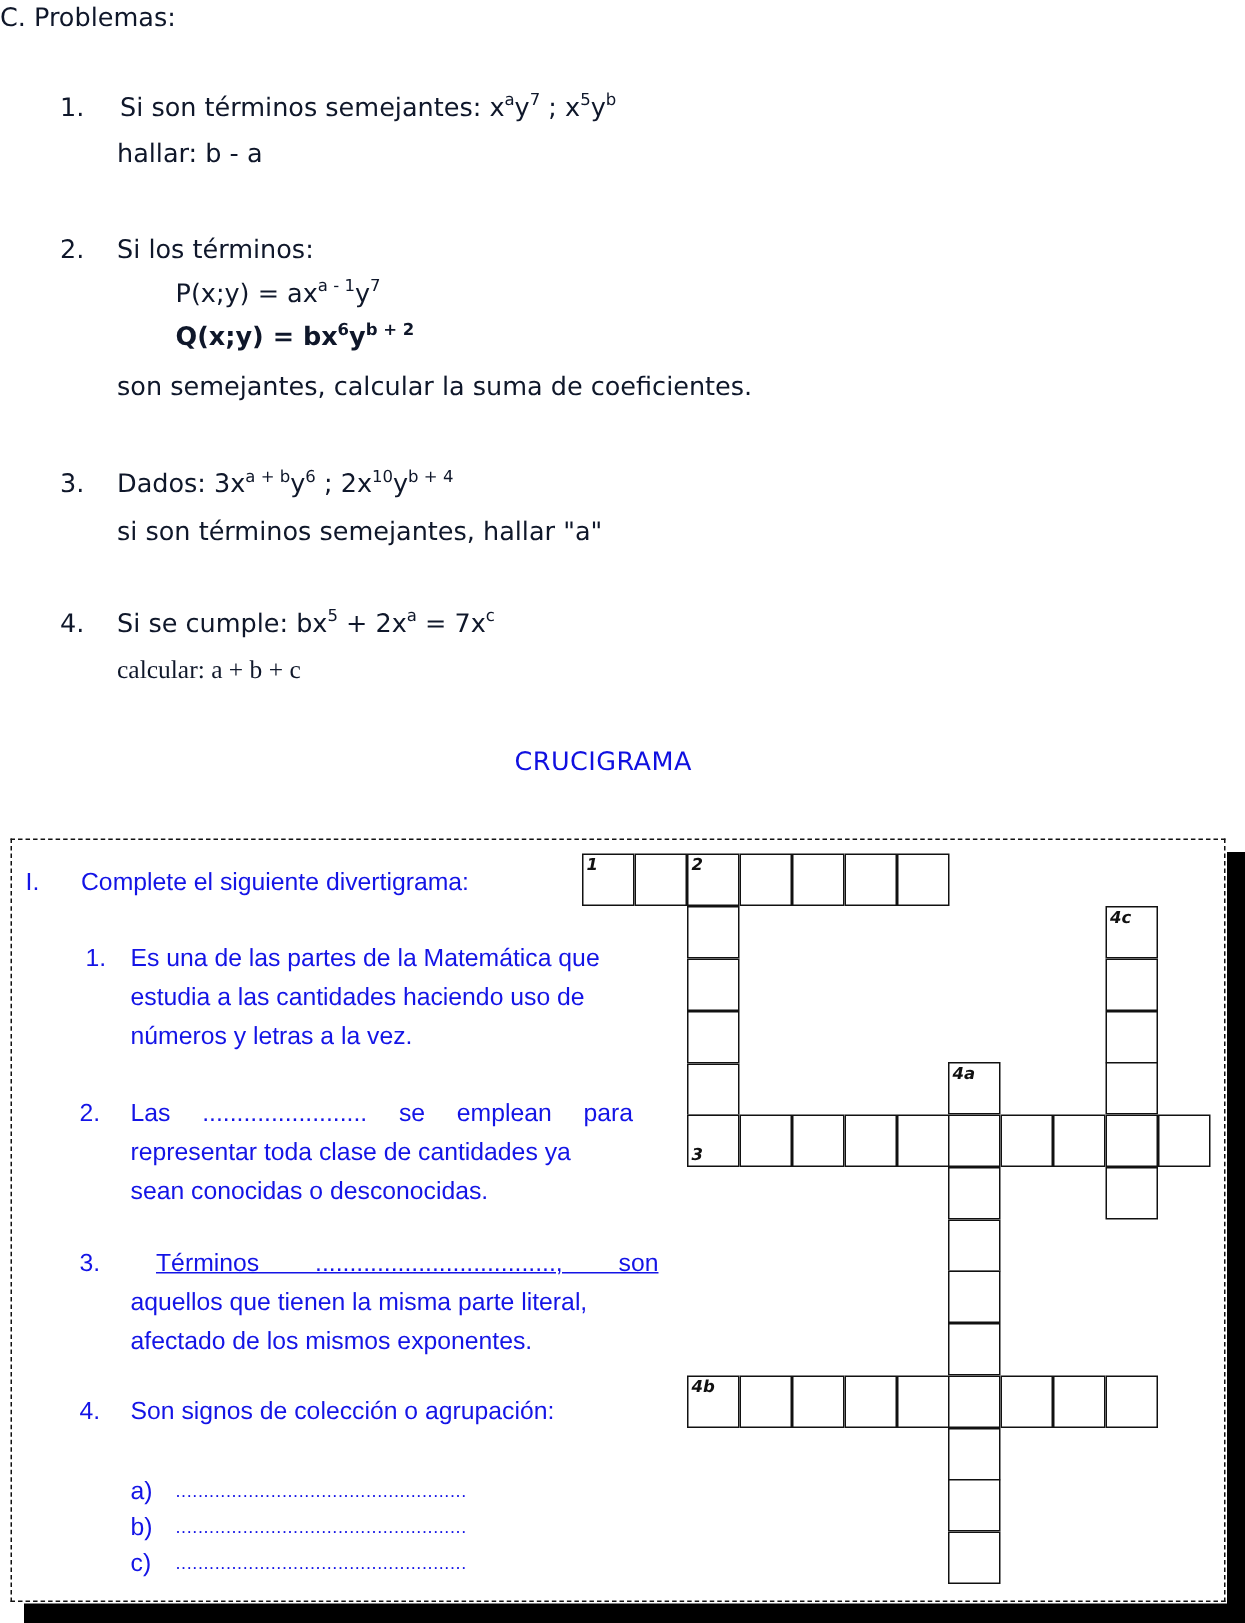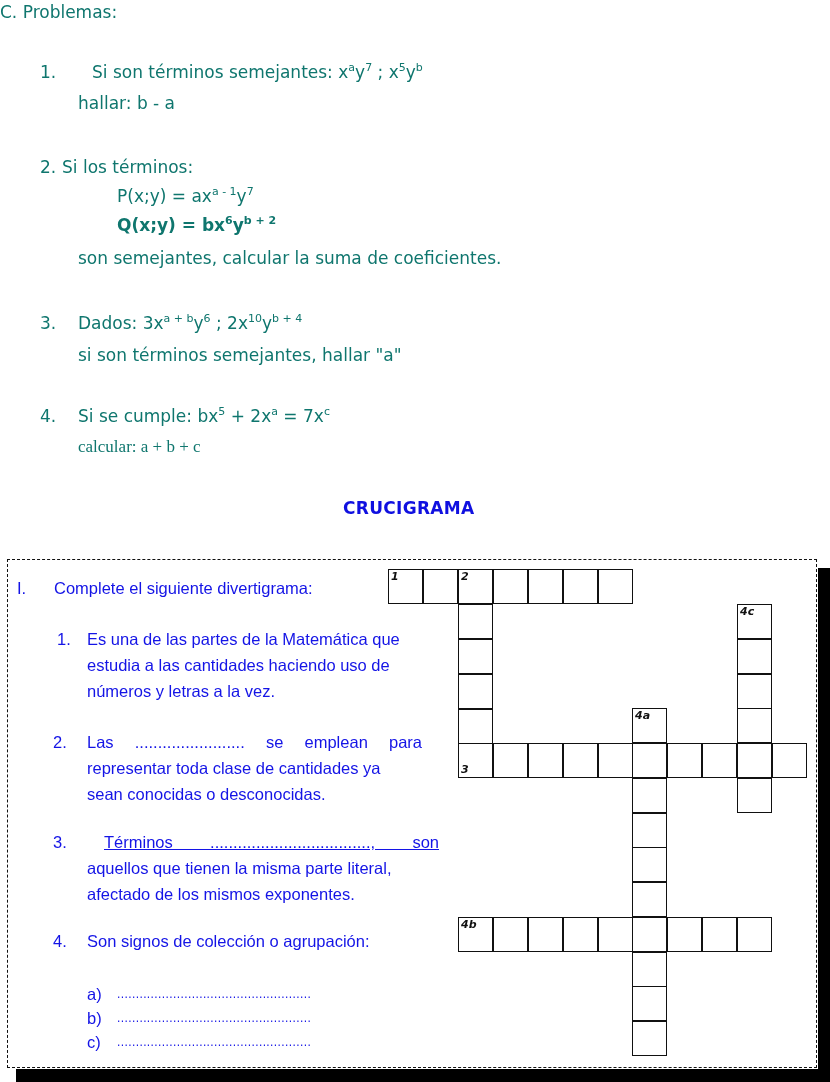--- a/index.html
+++ b/index.html
@@ -1,20 +1,20 @@
 <!DOCTYPE html>
 <html><head>
 <meta charset="utf-8">
 <style>
   html, body { margin: 0; padding: 0; background: #ffffff; }
   body { width: 830px; height: 1082px; position: relative; overflow: hidden; font-family: "DejaVu Sans", sans-serif; color: #0a0ae6; }
   .abs { position: absolute; white-space: nowrap; }
-  .t { font-size: 17px; line-height: 20px; color: #0f766e; }
+  .t { font-size: 17px; line-height: 20px; color: #0f172a; }
   sup { font-size: 11px; vertical-align: 0; position: relative; top: -7px; }
-  .title { font-weight: bold; font-size: 17px; color: #1010e0; letter-spacing: 0.3px; }
+  .title { font-weight: normal; font-size: 17px; color: #1010e0; letter-spacing: 0.3px; }
   .box {
     position: absolute; left: 7px; top: 559px; width: 810px; height: 509px;
     border: 1.6px dashed #111; box-sizing: border-box; background: #fff;
   }
   .shadow-r { position: absolute; left: 818px; top: 568px; width: 12px; height: 514px; background: #000; }
   .shadow-b { position: absolute; left: 16px; top: 1069px; width: 814px; height: 13px; background: #000; }
   .g { font-family: "Liberation Sans", sans-serif; font-size: 16.5px; line-height: 20px; color: #1414e6; }
   .justify { text-align: justify; text-align-last: justify; width: 335px; white-space: normal; display: block; }
   .cell {
     position: absolute; width: 35px; height: 35px; box-sizing: border-box;
@@ -25,27 +25,27 @@
     font-size: 11px; font-weight: bold; font-style: italic; color: #111; line-height: 13px;
   }
   .cell .num.bottom { top: auto; bottom: 1px; }
 </style>
 </head>
 <body>
 
 <div class="abs t" style="left:0px; top:2px;">C.   Problemas:</div>
 
 <div class="abs t" style="left:40px; top:62px;">1.</div>
-<div class="abs t" style="left:92px; top:62px;">
+<div class="abs t" style="left:80px; top:62px;">
   <span>Si son términos semejantes: </span><span>x</span><sup>a</sup><span>y</span><sup>7</sup><span> ; x</span><sup>5</sup><span>y</span><sup>b</sup>
 </div>
 <div class="abs t" style="left:78px; top:93px;">hallar: b - a</div>
 
 <div class="abs t" style="left:40px; top:157px;">2.</div>
-<div class="abs t" style="left:62px; top:157px;">Si los términos:</div>
+<div class="abs t" style="left:78px; top:157px;">Si los términos:</div>
 <div class="abs t" style="left:117px; top:186px;">
   <span>P(x;y) = ax</span><sup>a - 1</sup><span>y</span><sup>7</sup>
 </div>
 <div class="abs t" style="left:117px; top:215px;font-weight:bold;">
   <span>Q(x;y) = bx</span><sup>6</sup><span>y</span><sup>b + 2</sup>
 </div>
 <div class="abs t" style="left:78px; top:248px;">son semejantes, calcular la suma de coeficientes.</div>
 
 <div class="abs t" style="left:40px; top:313px;">3.</div>
 <div class="abs t" style="left:78px; top:313px;">

